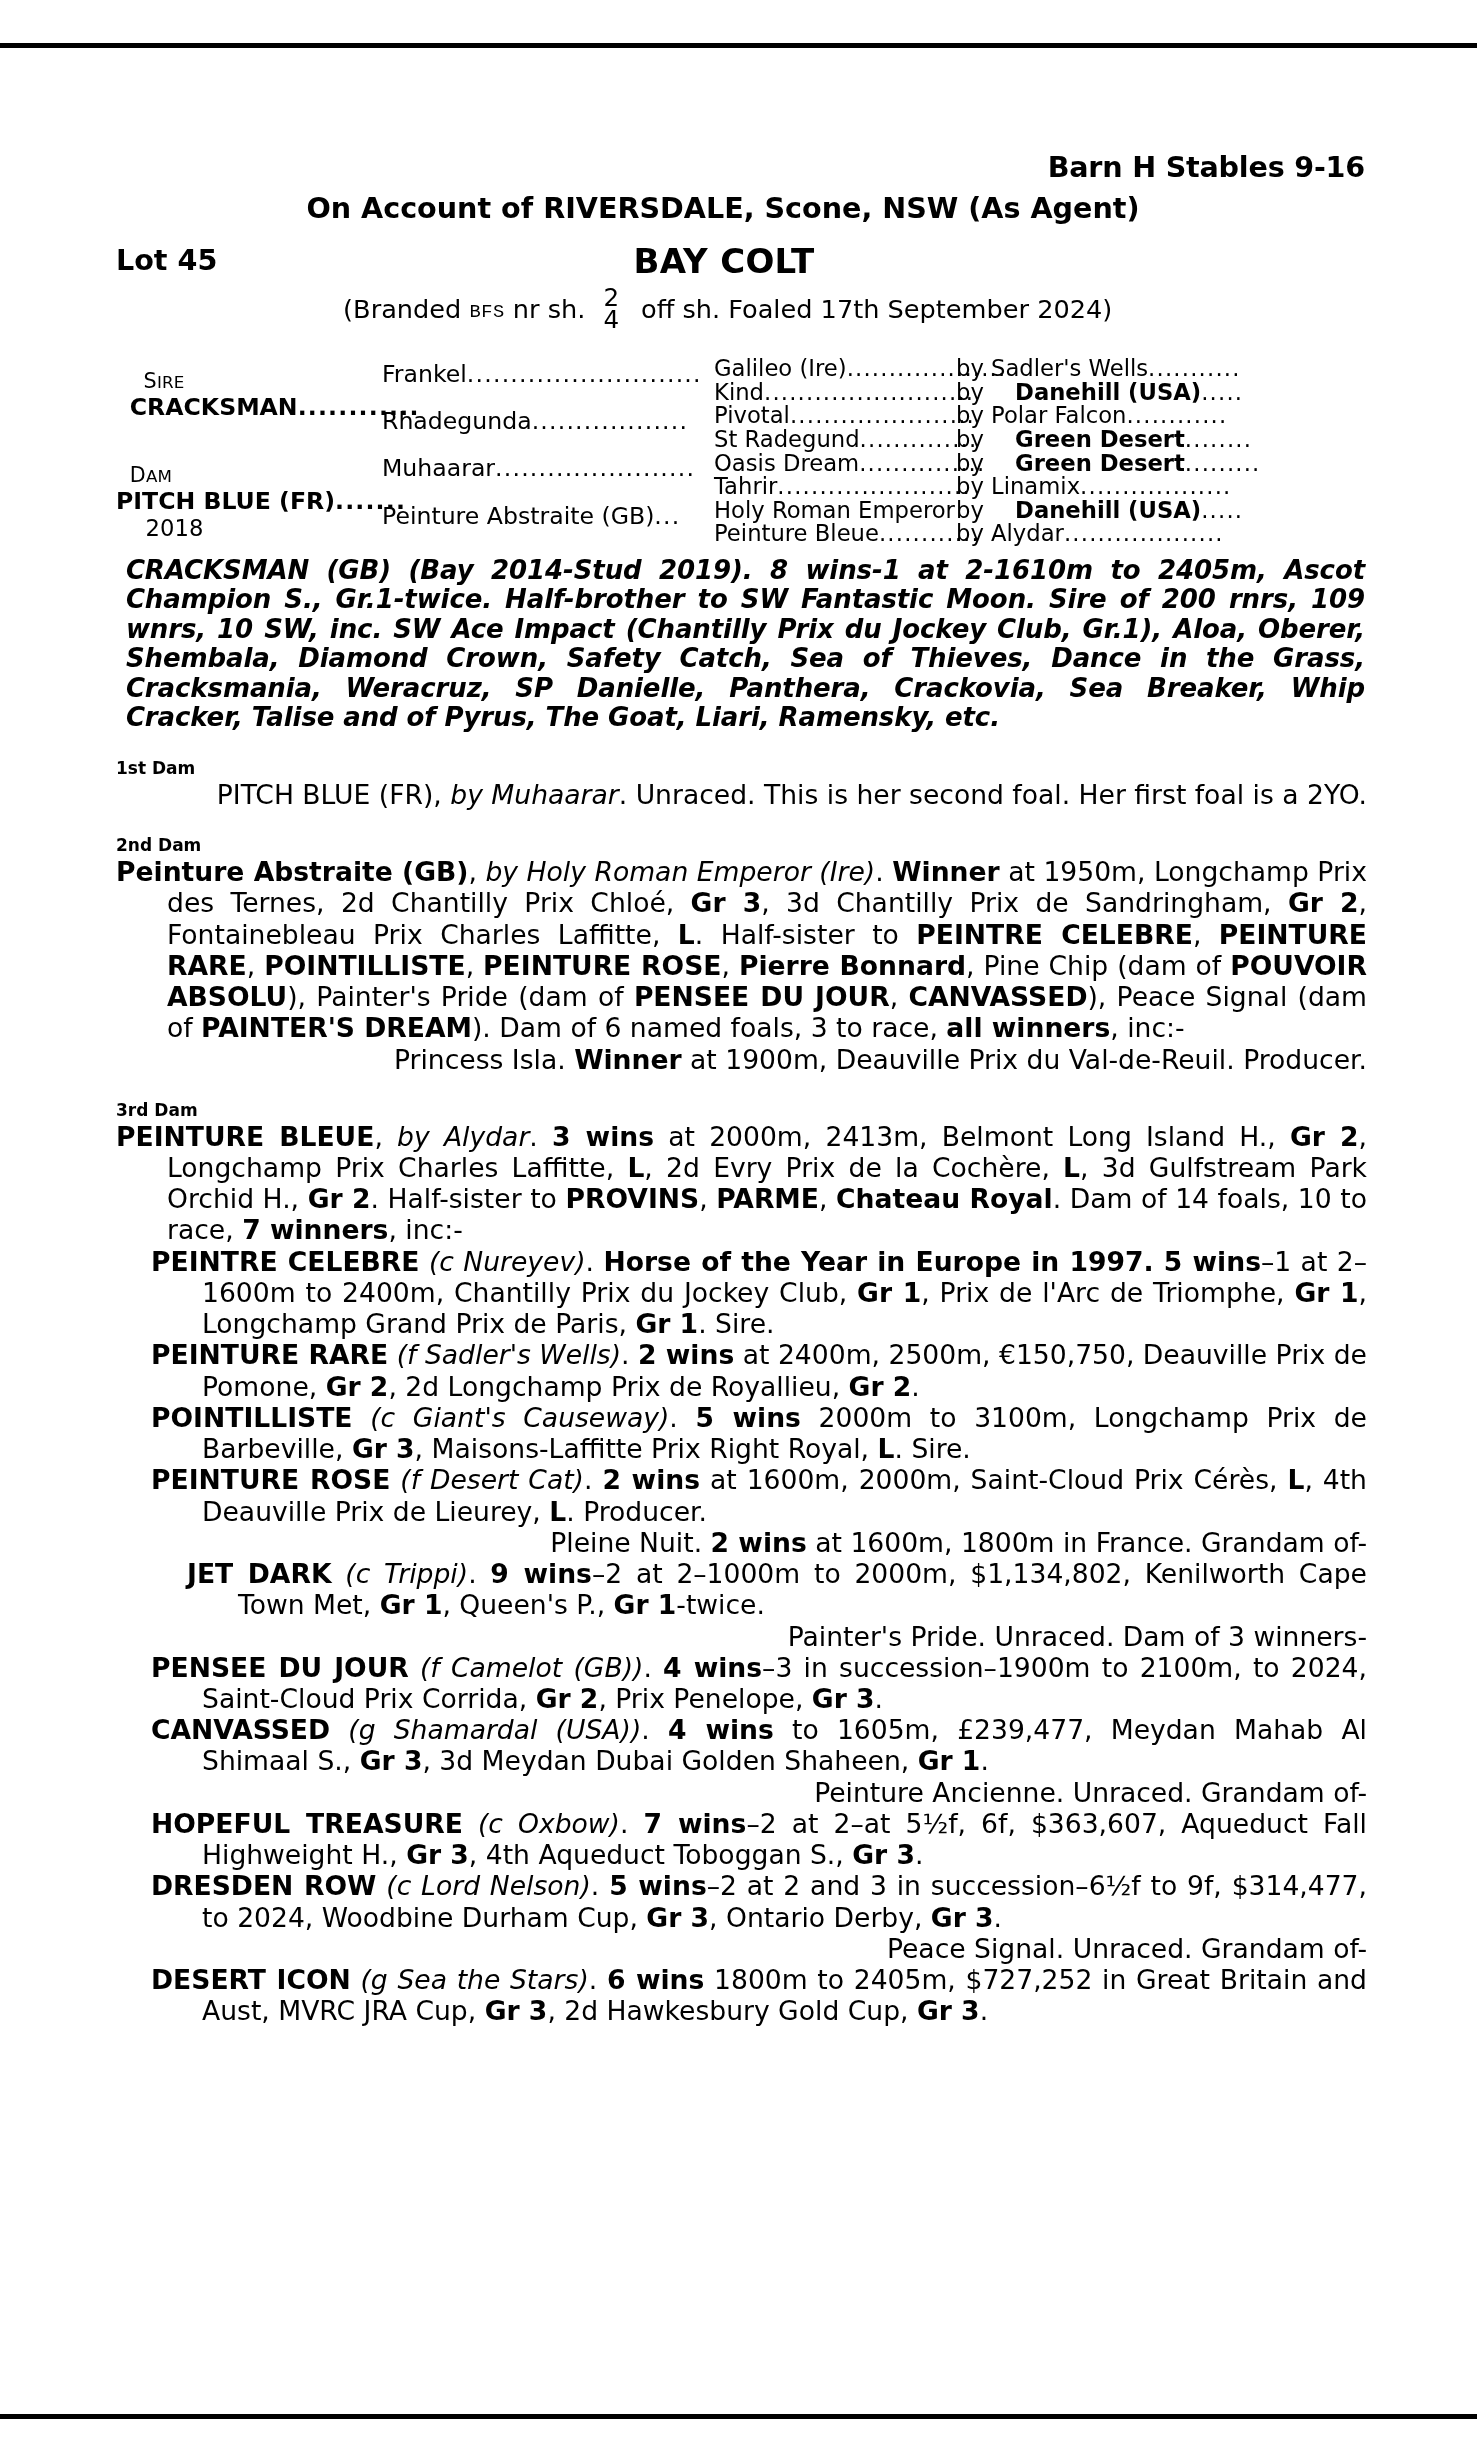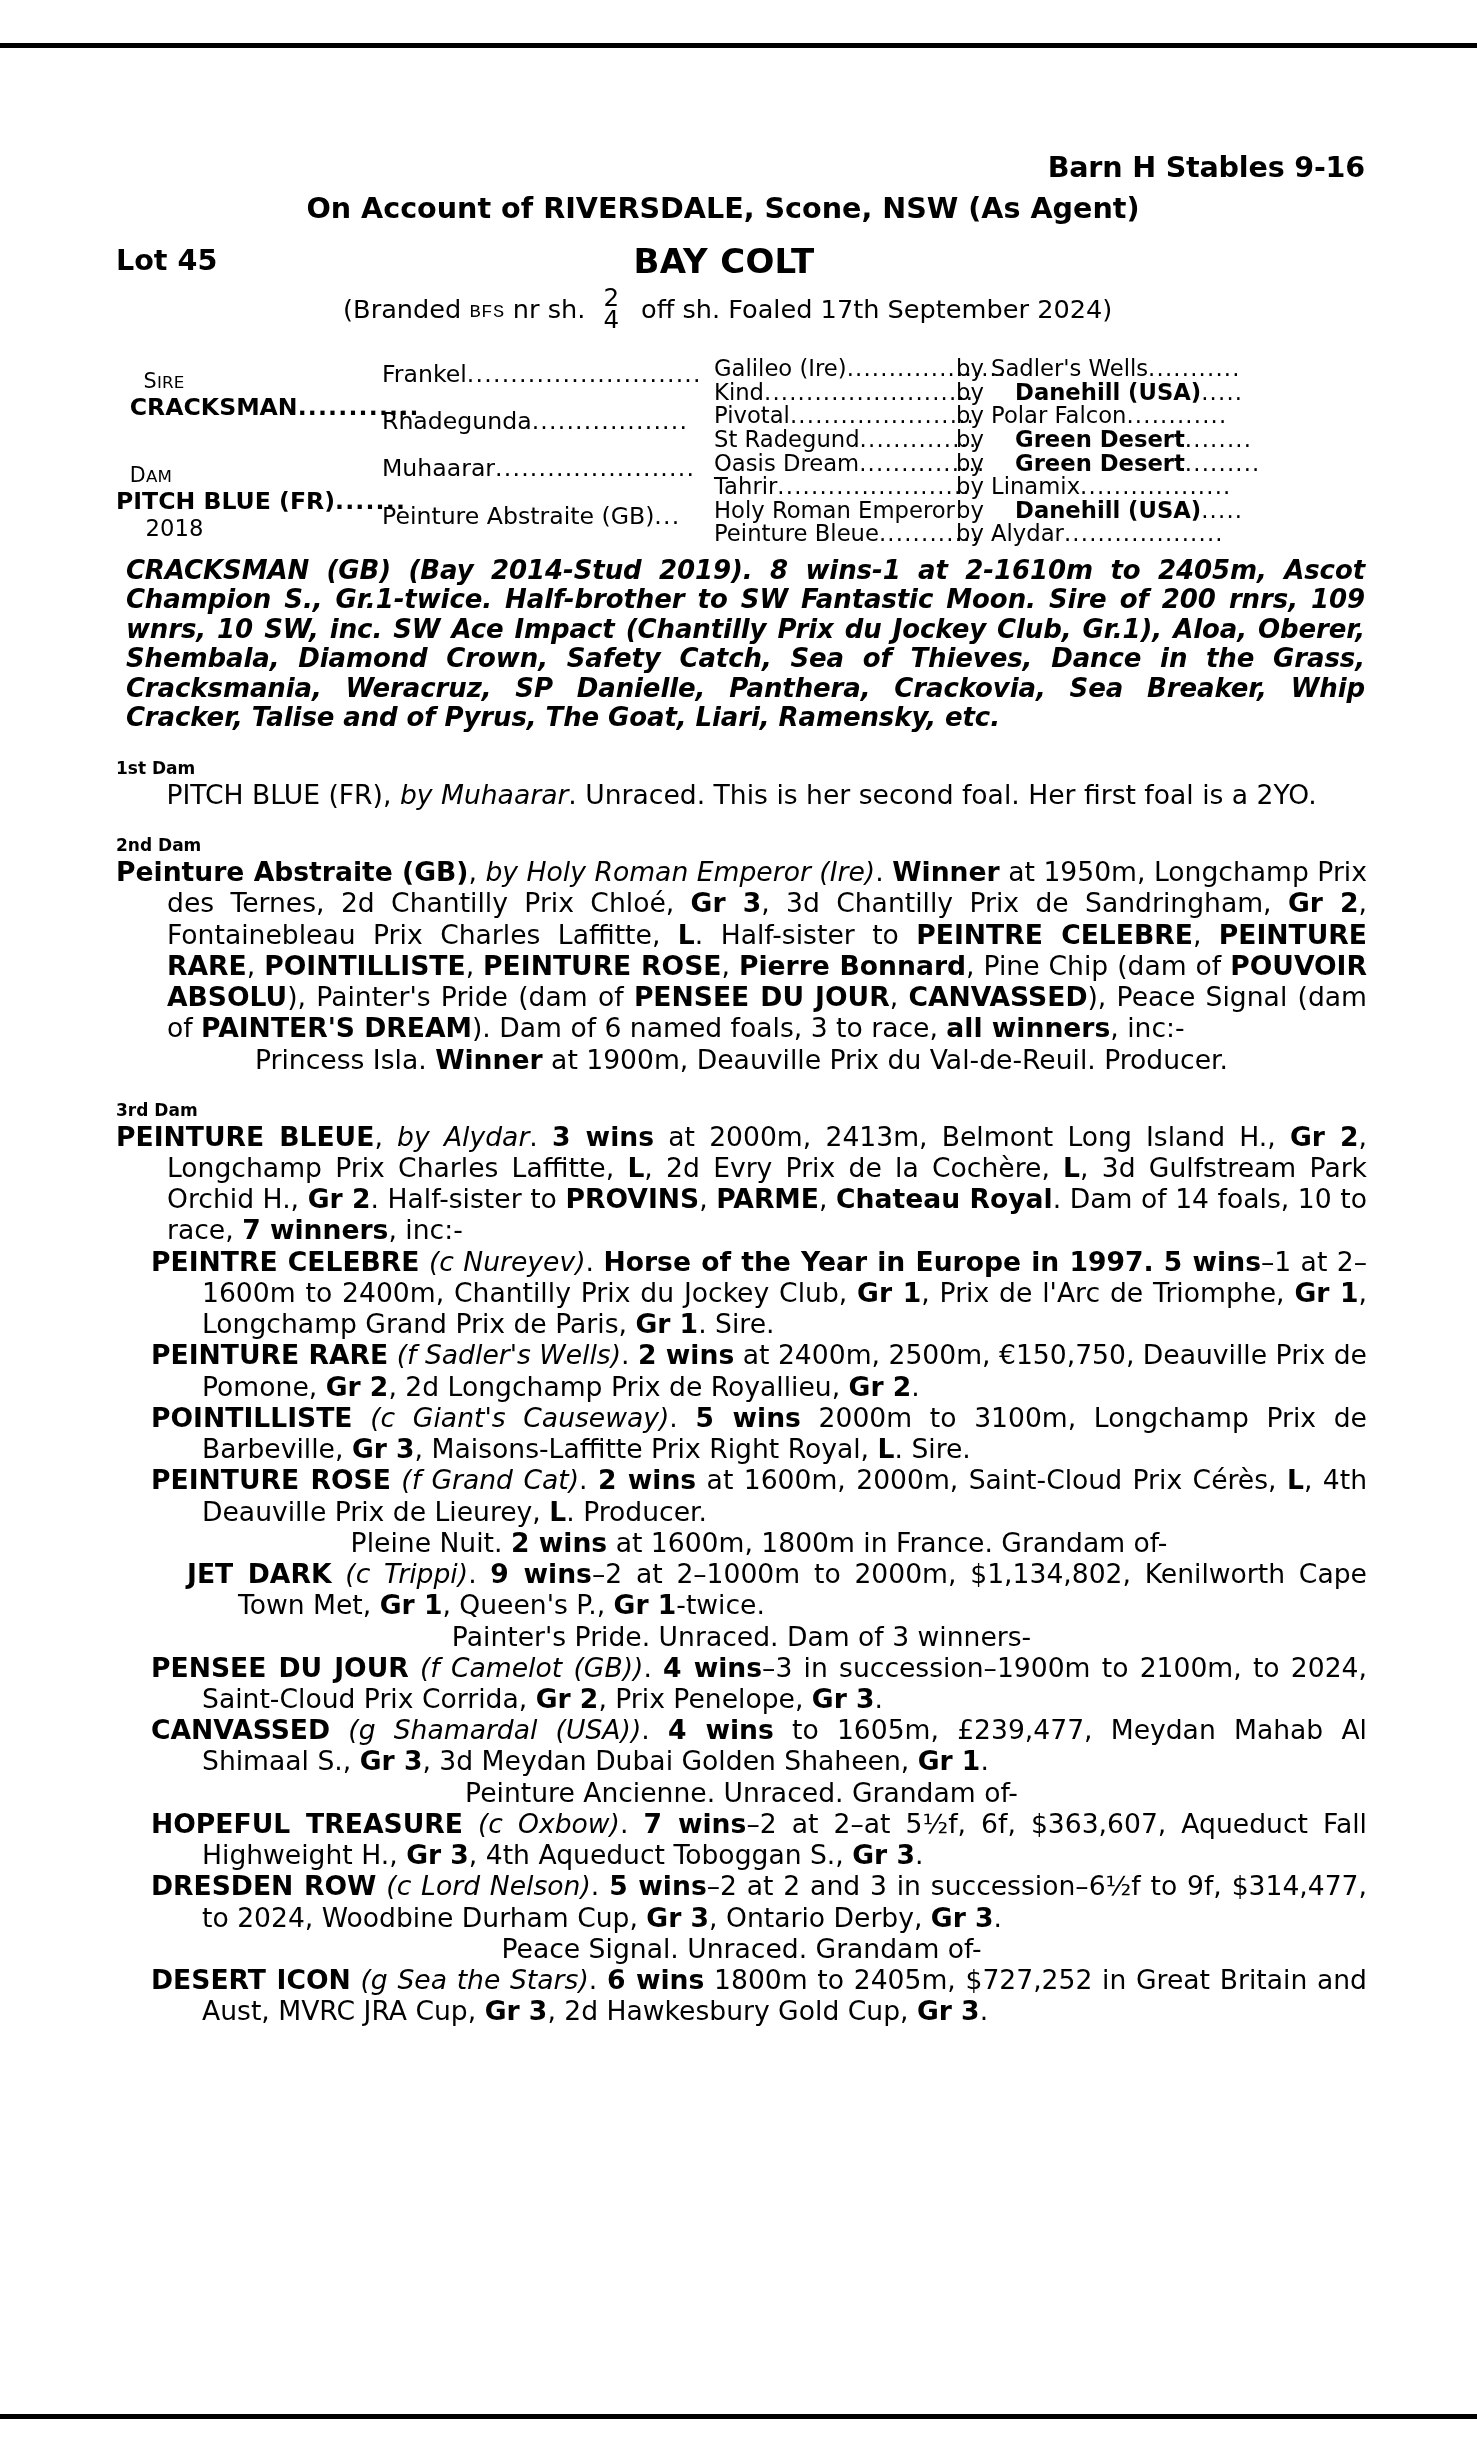--- a/index.html
+++ b/index.html
@@ -175,21 +175,21 @@
     padding-left: 0;
   }
   .para b { font-weight: bold; }
   .para i { font-style: italic; }
   
   .hang-1 { padding-left: 51px; text-indent: -51px; }
   .hang-2 { padding-left: 51px; text-indent: -51px; margin-left: 35px; }
   .hang-3 { padding-left: 51px; text-indent: -51px; margin-left: 71px; }
   .flush  { padding-left: 0; text-indent: 0; }
   .ind-1  { margin-left: 35px; }
-  .nojust { text-align: center; }
+  .nojust { text-align: right; }
 </style>
 </head>
 <body>
 
 <div class="page">
 
   <div class="rule rule-top"></div>
   <div class="rule rule-bottom"></div>
 
   <div class="content">
@@ -282,21 +282,21 @@
 
     <div class="dam-head">3rd Dam</div>
     <div class="para hang-1"><b>PEINTURE BLEUE</b>, <i>by Alydar</i><span>. </span><b>3 wins</b><span> at 2000m, 2413m, Belmont Long Island H., </span><b>Gr 2</b><span>, Longchamp Prix Charles Laffitte, </span><b>L</b><span>, 2d Evry Prix de la Cochère, </span><b>L</b><span>, 3d Gulfstream Park Orchid H., </span><b>Gr 2</b><span>. Half-sister to </span><b>PROVINS</b>, <b>PARME</b>, <b>Chateau Royal</b><span>. Dam of 14 foals, 10 to race, </span><b>7 winners</b><span>, inc:-</span></div>
 
     <div class="para hang-2"><b>PEINTRE CELEBRE</b> <i>(c Nureyev)</i><span>. </span><b>Horse of the Year in Europe in 1997. 5 wins</b><span>–1 at 2–1600m to 2400m, Chantilly Prix du Jockey Club, </span><b>Gr 1</b><span>, Prix de l'Arc de Triomphe, </span><b>Gr 1</b><span>, Longchamp Grand Prix de Paris, </span><b>Gr 1</b><span>. Sire.</span></div>
 
     <div class="para hang-2"><b>PEINTURE RARE</b> <i>(f Sadler's Wells)</i><span>. </span><b>2 wins</b><span> at 2400m, 2500m, €150,750, Deauville Prix de Pomone, </span><b>Gr 2</b><span>, 2d Longchamp Prix de Royallieu, </span><b>Gr 2</b><span>.</span></div>
 
     <div class="para hang-2"><b>POINTILLISTE</b> <i>(c Giant's Causeway)</i><span>. </span><b>5 wins</b><span> 2000m to 3100m, Longchamp Prix de Barbeville, </span><b>Gr 3</b><span>, Maisons-Laffitte Prix Right Royal, </span><b>L</b><span>. Sire.</span></div>
 
-    <div class="para hang-2"><b>PEINTURE ROSE</b> <i>(f Grand Cat)</i><span>. </span><b>2 wins</b><span> at 1600m, 2000m, Saint-Cloud Prix Cérès, </span><b>L</b><span>, 4th Deauville Prix de Lieurey, </span><b>L</b><span>. Producer.</span></div>
+    <div class="para hang-2"><b>PEINTURE ROSE</b> <i>(f Desert Cat)</i><span>. </span><b>2 wins</b><span> at 1600m, 2000m, Saint-Cloud Prix Cérès, </span><b>L</b><span>, 4th Deauville Prix de Lieurey, </span><b>L</b><span>. Producer.</span></div>
 
 
     <div class="para ind-1 nojust"><span>Pleine Nuit</span><span>. </span><b>2 wins</b><span> at 1600m, 1800m in France. Grandam of-</span></div>
 
     <div class="para hang-3"><b>JET DARK</b> <i>(c Trippi)</i><span>. </span><b>9 wins</b><span>–2 at 2–1000m to 2000m, $1,134,802, Kenilworth Cape Town Met, </span><b>Gr 1</b><span>, Queen's P., </span><b>Gr 1</b><span>-twice.</span></div>
 
     <div class="para flush nojust">Painter's Pride. Unraced. Dam of 3 winners-</div>
 
     <div class="para hang-2"><b>PENSEE DU JOUR</b> <i>(f Camelot (GB))</i><span>. </span><b>4 wins</b><span>–3 in succession–1900m to 2100m, to 2024, Saint-Cloud Prix Corrida, </span><b>Gr 2</b><span>, Prix Penelope, </span><b>Gr 3</b><span>.</span></div>
 

